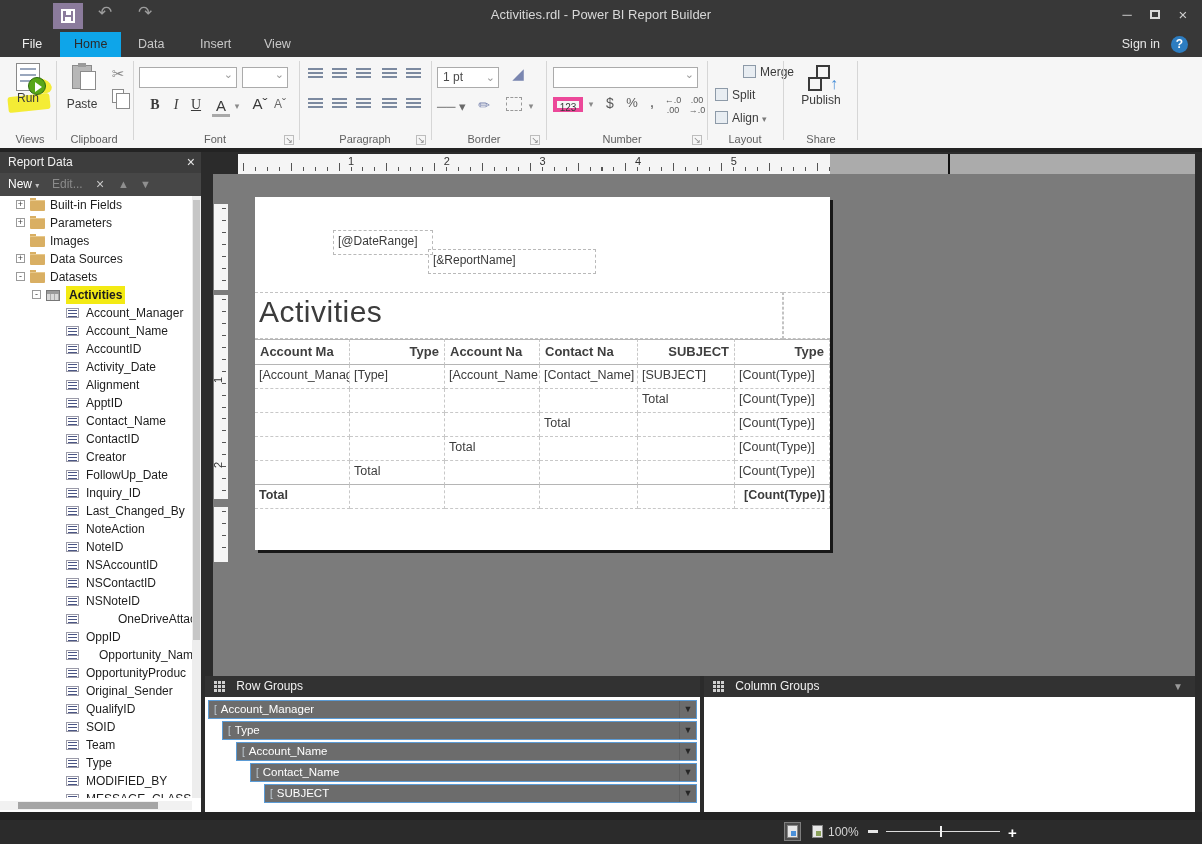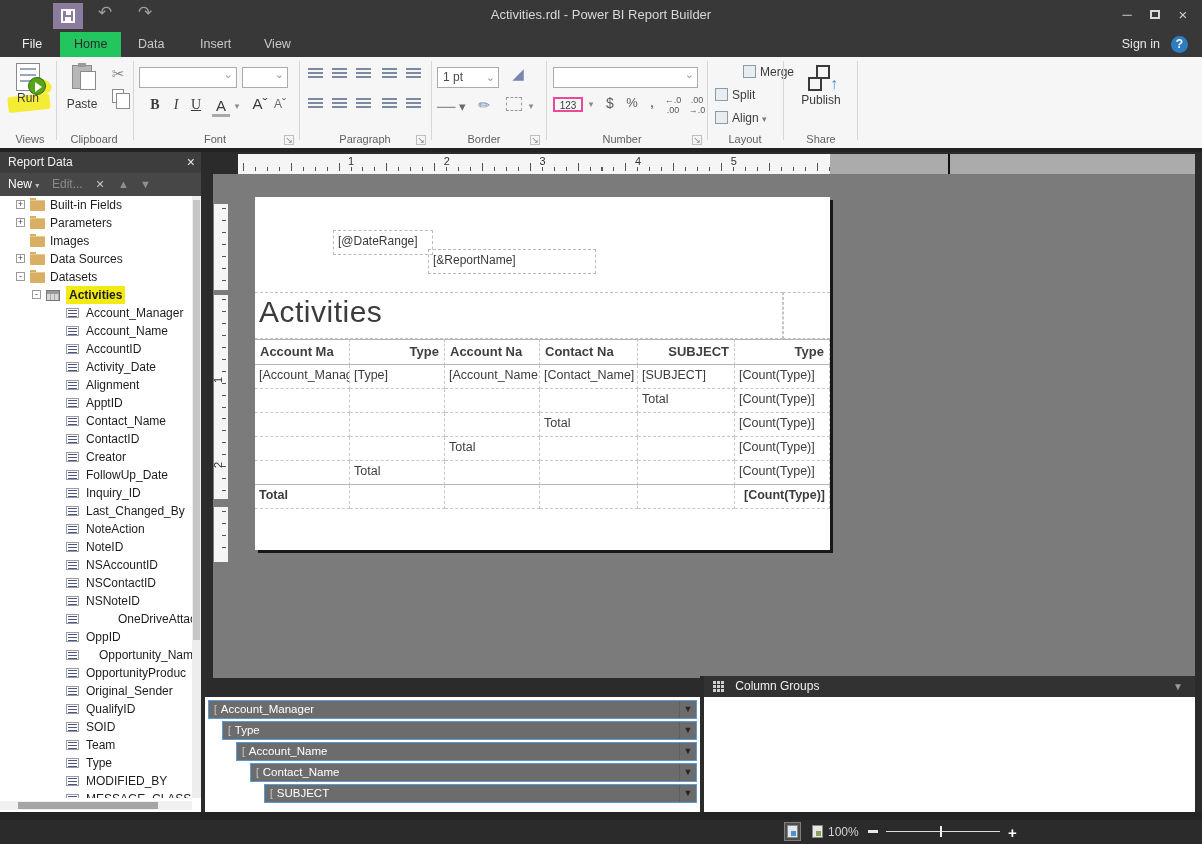--- a/index.html
+++ b/index.html
@@ -13,21 +13,21 @@
   .floppy:before { content:""; position:absolute; top:0; left:3px; width:5px; height:4px; background:#fff; }
   .floppy:after { content:""; position:absolute; bottom:0; left:2px; width:6px; height:4px; background:#fff; }
   .qat-glyph { position:absolute; top:2px; font-size:17px; color:#9d9d9d; cursor:default; }
   #win-title { position:absolute; top:7px; left:0; width:100%; text-align:center; font-size:13px; color:#d8d8d8; }
   .winbtn { position:absolute; top:6px; width:26px; height:20px; color:#cfcfcf; font-size:13px; text-align:center; line-height:18px; }
   #btn-max .box { display:inline-block; width:10px; height:9px; border:2px solid #d9d9d9; margin-top:4px; }
 
   
   #tabbar { position:absolute; top:32px; left:0; width:1202px; height:25px; background:#383838; }
   .rtab { position:absolute; top:0; height:25px; text-align:center; font-size:12.5px; color:#c9c9c9; line-height:25px; padding:0 14px; }
-  .rtab.active { background:#22c55e; color:#2b2b2b; }
+  .rtab.active { background:#0ea5e9; color:#2b2b2b; }
   .rtab.file { color:#f0f0f0; }
   #signin { position:absolute; top:0; right:42px; height:25px; line-height:25px; color:#e6e6e6; font-size:12.5px; }
   #help-btn { position:absolute; top:4px; right:14px; width:17px; height:17px; border-radius:50%; background:#2d7dc1; color:#fff; font-size:12px; font-weight:bold; text-align:center; line-height:17px; }
 
   
   #ribbon { position:absolute; top:57px; left:0; width:1202px; height:95px; background:#f6f6f6; border-bottom:4px solid #232323; }
   .rsep { position:absolute; top:4px; bottom:8px; width:1px; background:#d6d6d6; }
   .rgroup-label { position:absolute; bottom:3px; font-size:11px; color:#5f5f5f; text-align:center; }
   .launcher { position:absolute; bottom:3px; font-size:9px; color:#8a8a8a; width:10px; height:10px; border:1px solid #bdbdbd; line-height:8px; text-align:center; }
   .bigbtn-label { font-size:12px; color:#3b3b3b; text-align:center; }
@@ -218,21 +218,21 @@
   <div class="icnbtn" style="left:506px; top:8px; width:24px; font-size:15px; color:#7a86b0;">◢</div>
   <div class="icnbtn" style="left:437px; top:42px; width:26px; font-size:13px; color:#6a6a6a;">──&nbsp;▾</div>
   <div class="icnbtn" style="left:472px; top:40px; width:24px; font-size:14px; color:#7a86b0;">✏</div>
   <div class="icnbtn" style="left:506px; top:40px; width:16px; height:14px; border:1px dashed #9a9a9a;"></div>
   <div class="icnbtn" style="left:526px; top:44px; width:10px; font-size:9px; color:#8a8a8a;">▾</div>
   <div class="rgroup-label" style="left:433px; width:102px;">Border</div>
   <div class="launcher" style="left:530px;">↘</div>
   <div class="rsep" style="left:546px;"></div>
 
   <div class="combo" style="left:553px; top:10px; width:145px;"></div>
-  <div class="icnbtn" style="left:553px; top:40px; width:30px; font-size:10px; color:#3a3a3a; border:2px solid #ec4899; height:15px; line-height:13px;">123</div>
+  <div class="icnbtn" style="left:553px; top:40px; width:30px; font-size:10px; color:#3a3a3a; border:4px solid #ec4899; height:15px; line-height:13px;">123</div>
   <div class="icnbtn" style="left:586px; top:42px; width:10px; font-size:9px; color:#8a8a8a;">▾</div>
   <div class="icnbtn" style="left:602px; top:38px; width:16px; font-size:14px; color:#5a5a5a;">$</div>
   <div class="icnbtn" style="left:624px; top:38px; width:16px; font-size:13px; color:#5a5a5a;">%</div>
   <div class="icnbtn" style="left:646px; top:36px; width:12px; font-size:16px; color:#5a5a5a;">,</div>
   <div class="icnbtn" style="left:662px; top:38px; width:22px; font-size:9px; color:#5a5a5a;">←.0<br>.00</div>
   <div class="icnbtn" style="left:686px; top:38px; width:22px; font-size:9px; color:#5a5a5a;">.00<br>→.0</div>
   <div class="rgroup-label" style="left:548px; width:148px;">Number</div>
   <div class="launcher" style="left:692px;">↘</div>
   <div class="rsep" style="left:707px;"></div>
 
@@ -501,20 +501,24 @@
           <div class="td"></div>
           <div class="td"></div>
           <div class="td"></div>
           <div class="td"></div>
           <div class="td b r">[Count(Type)]</div>
         </div>
     </div>
   </div>
 
   <div id="groups">
+    <div class="grp-header" style="left:205px; width:495px;">
+      <span class="grp-grid-ic"></span>
+      <span>Row Groups</span>
+    </div>
     <div id="rowgrp-content">
         <div class="grp-bar" style="left: 3px; right: 3px; top: 3px;"><span class="bracket">[</span><span>Account_Manager</span><span class="dd">▼</span></div>
         <div class="grp-bar" style="left: 17px; right: 3px; top: 24px;"><span class="bracket">[</span><span>Type</span><span class="dd">▼</span></div>
         <div class="grp-bar" style="left: 31px; right: 3px; top: 45px;"><span class="bracket">[</span><span>Account_Name</span><span class="dd">▼</span></div>
         <div class="grp-bar" style="left: 45px; right: 3px; top: 66px;"><span class="bracket">[</span><span>Contact_Name</span><span class="dd">▼</span></div>
         <div class="grp-bar" style="left: 59px; right: 3px; top: 87px;"><span class="bracket">[</span><span>SUBJECT</span><span class="dd">▼</span></div>
       </div>
     <div style="position:absolute; left:700px; top:0; width:4px; height:136px; background:#2b2b2b;"></div>
     <div class="grp-header" style="left:704px; width:491px;">
       <span class="grp-grid-ic"></span>

